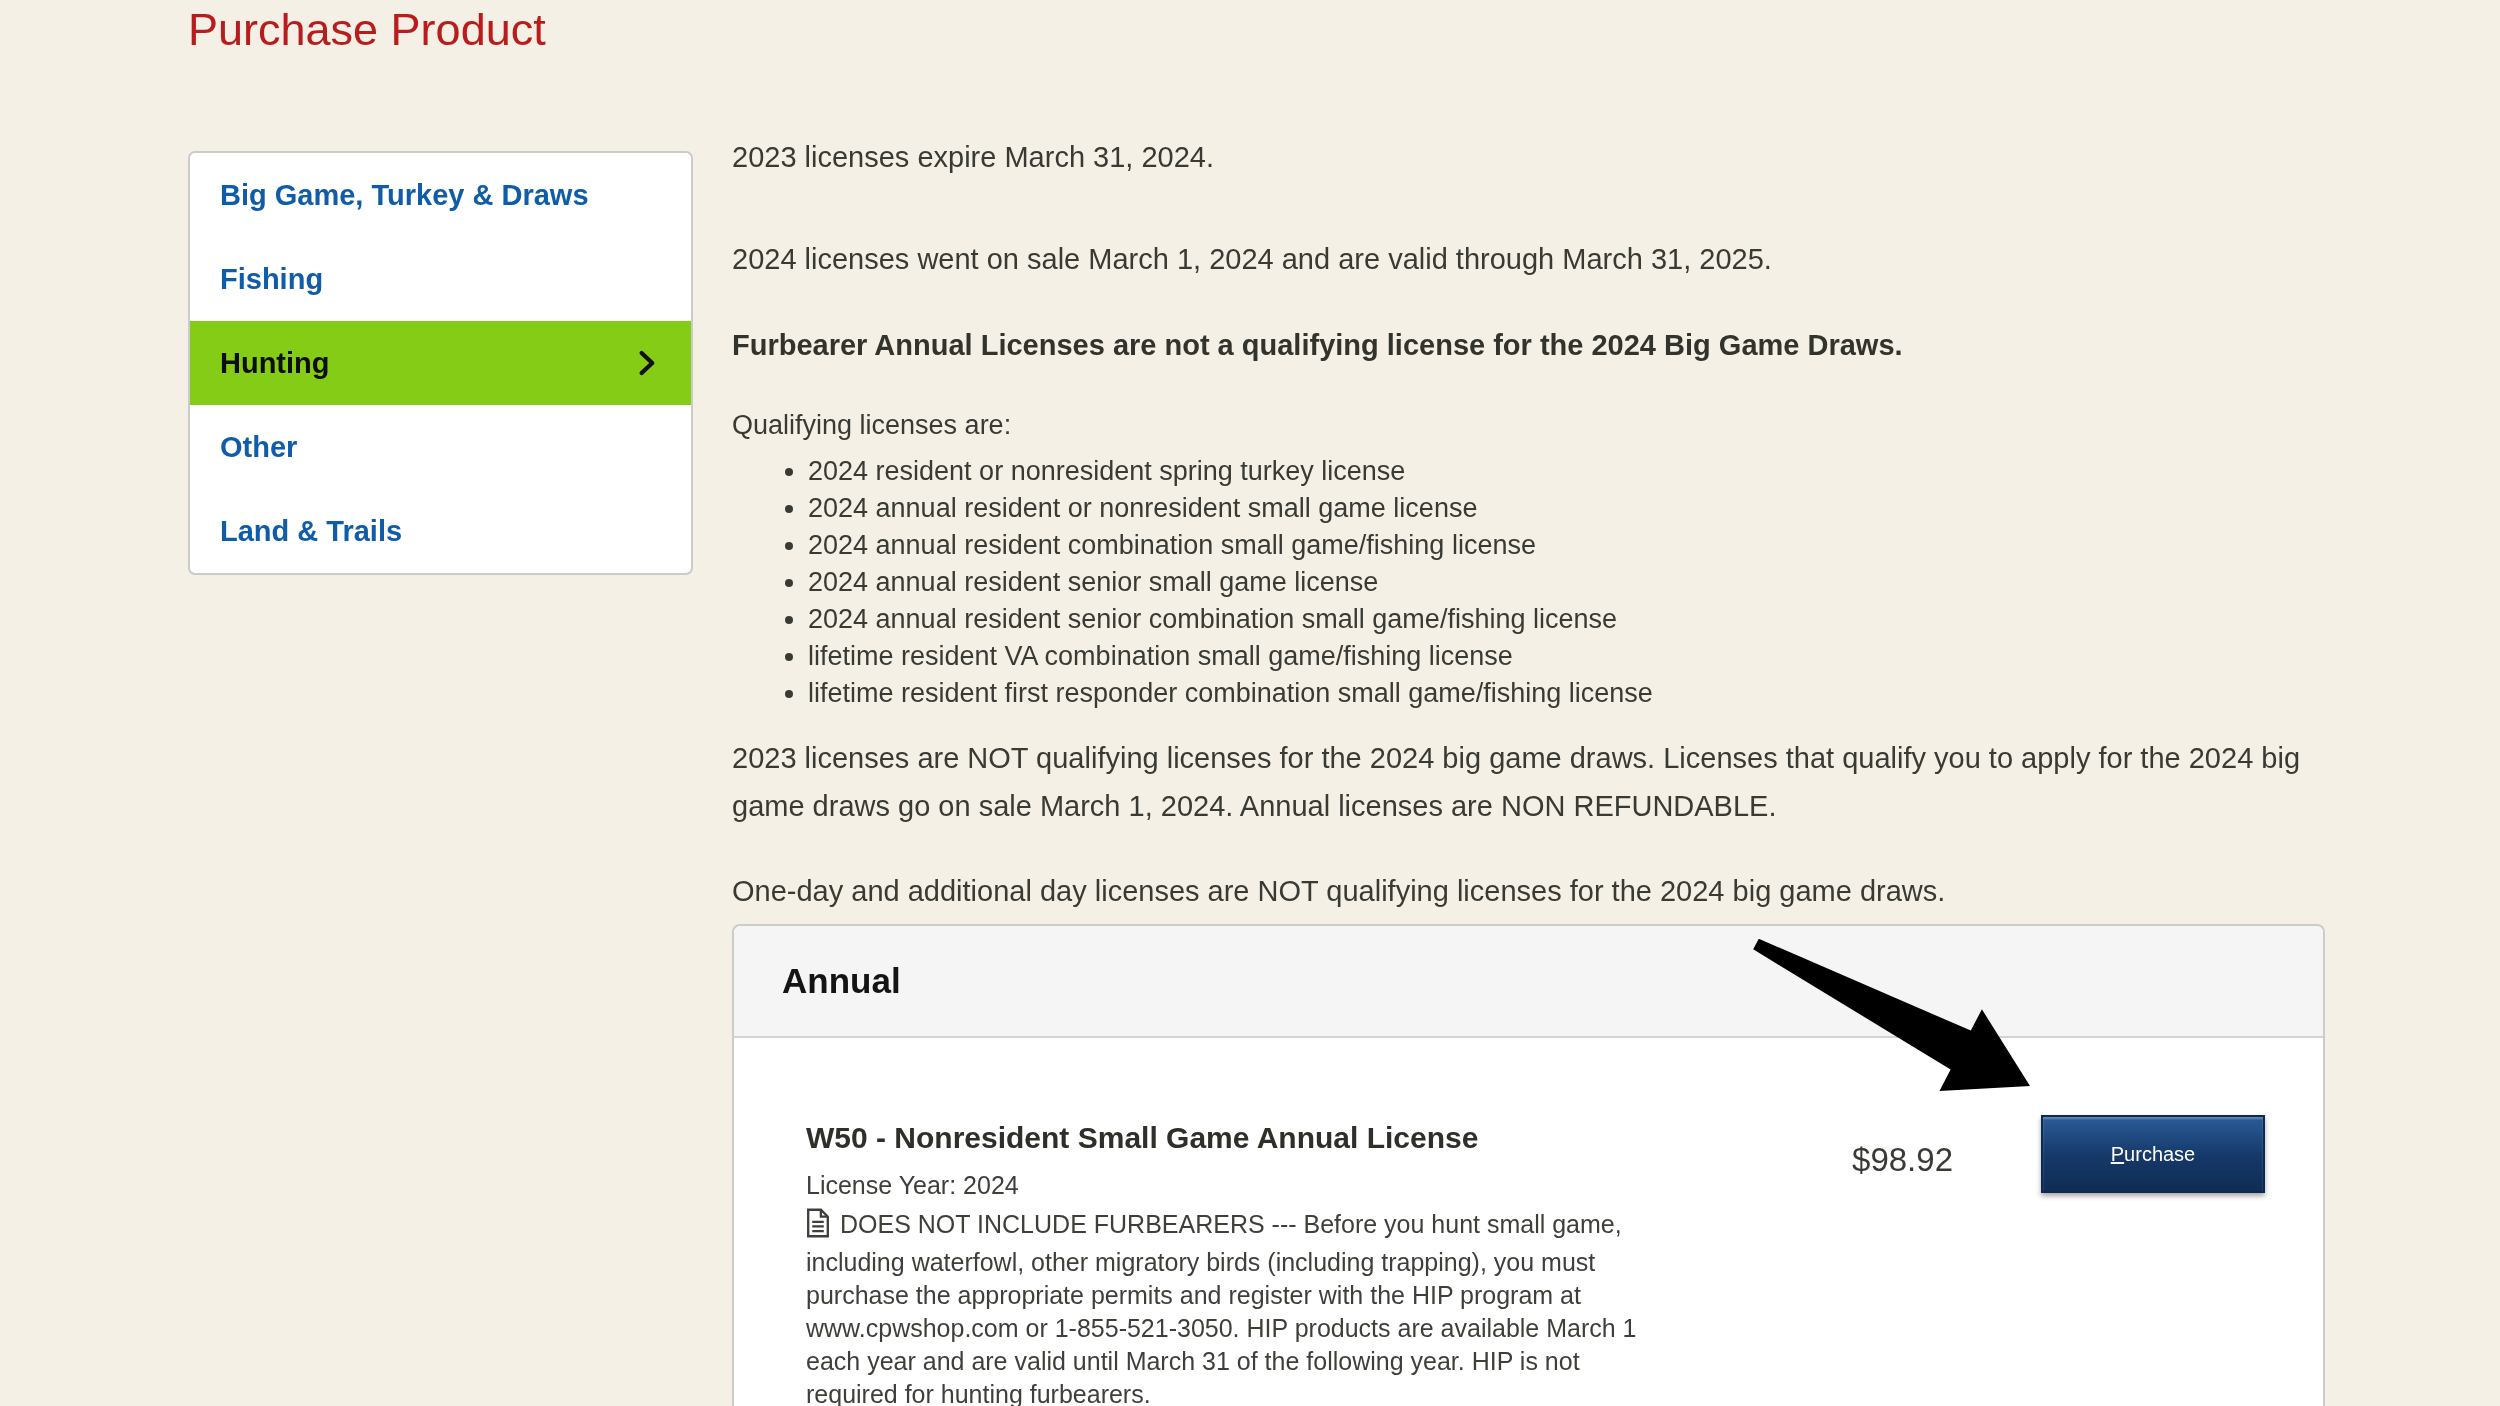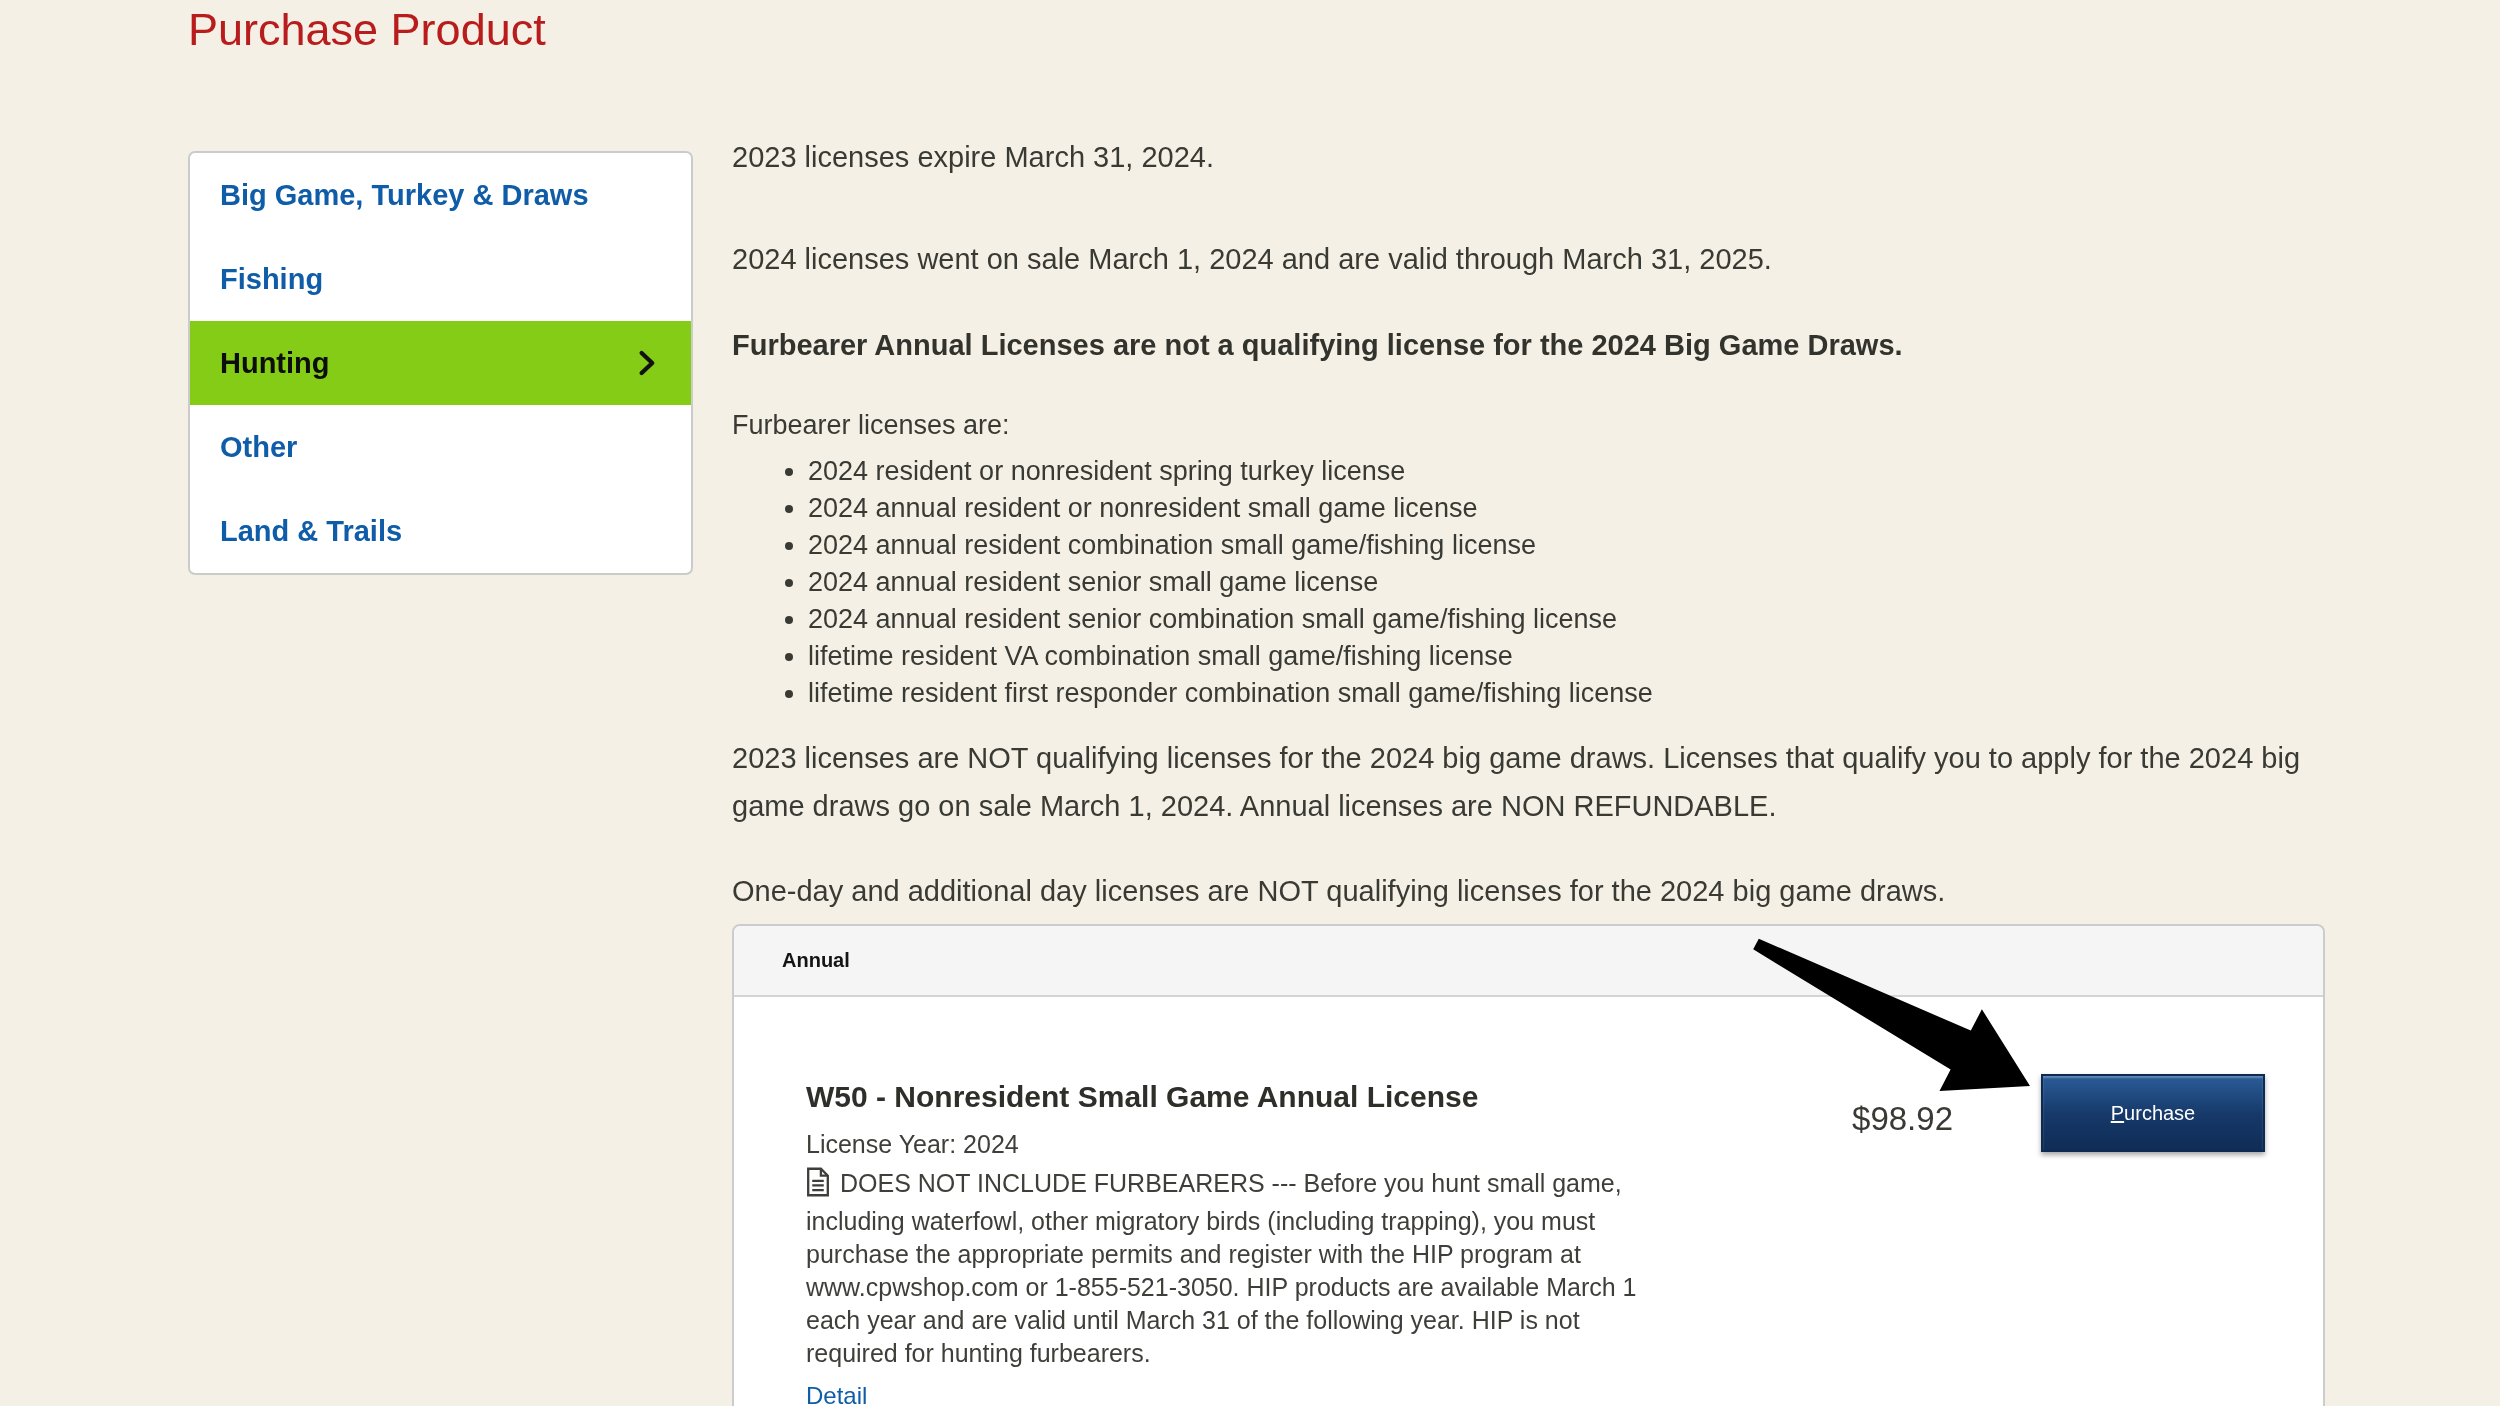--- a/index.html
+++ b/index.html
@@ -49,24 +49,24 @@
   .p4{ margin-top:22px; line-height:48px; }
   .p5{ margin-top:44px; }
 
   
   .panel{
     margin-top:16px; width:1593px; height:560px;
     background:#fff; border:2px solid #cccccc;
     border-radius:8px 8px 0 0; border-bottom:none;
   }
   .panel-header{
-    height:71px; display:flex; align-items:center;
+    height:112px; display:flex; align-items:center;
     padding:0 48px; background:#f5f5f5;
     border-bottom:2px solid #d4d4d4; border-radius:7px 7px 0 0;
-    font-size:20px; font-weight:bold; color:#141414;
+    font-size:35px; font-weight:bold; color:#141414;
   }
   .product-row{
     display:flex; align-items:flex-start;
     padding:83px 58px 0 72px;
   }
   .product-info{ width:980px; }
   .product-title{ font-size:30px; font-weight:bold; color:#2f2f2a; }
   .license-year{ margin-top:16px; font-size:25px; color:#3f3f3a; }
   .description{
     margin-top:8px; font-size:25px; line-height:33px;
@@ -123,21 +123,21 @@
   <div class="side-item">
     <span>Land &amp; Trails</span>
   </div>
 </nav>
 
 <main class="content">
   <p class="p-std p1">2023 licenses expire March 31, 2024.</p>
   <p class="p-std p2">2024 licenses went on sale March 1, 2024 and are valid through March 31, 2025.</p>
   <p class="p-std p3">Furbearer Annual Licenses are not a qualifying license for the 2024 Big Game Draws.</p>
 
-  <p class="q-intro">Furbearer licenses are:</p>
+  <p class="q-intro">Qualifying licenses are:</p>
   <ul class="q-list">
     <li>2024 resident or nonresident spring turkey license</li>
     <li>2024 annual resident or nonresident small game license</li>
     <li>2024 annual resident combination small game/fishing license</li>
     <li>2024 annual resident senior small game license</li>
     <li>2024 annual resident senior combination small game/fishing license</li>
     <li>lifetime resident VA combination small game/fishing license</li>
     <li>lifetime resident first responder combination small game/fishing license</li>
   </ul>
 

